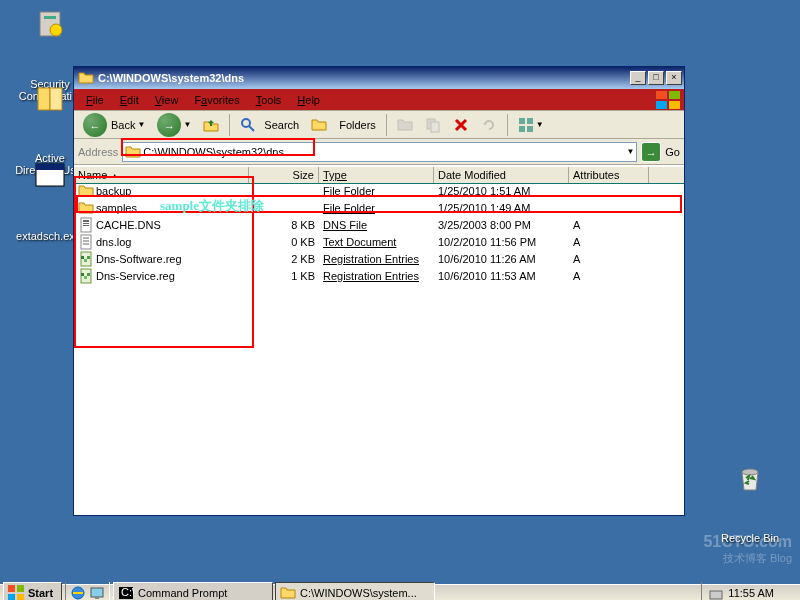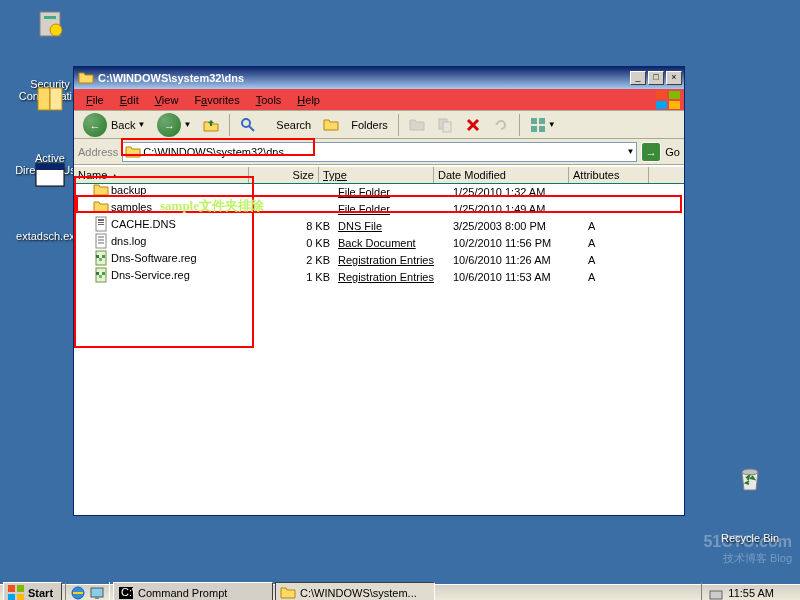--- a/index.html
+++ b/index.html
@@ -10,21 +10,21 @@
 .desktop-icon .ic { width:32px; height:32px; margin:0 auto 2px; }
 .desktop-icon .lbl { text-shadow:1px 1px 2px #000; line-height:12px;margin-top:38px; }
 
 
 .win { position:absolute; left:73px; top:66px; width:612px; height:450px; background:#ece9d8; border:1px solid #0a246a; display:flex; flex-direction:column; }
 .titlebar { height:22px; background:linear-gradient(#0a246a,#a6caf0); display:flex; align-items:center; color:#fff; padding:0 2px 0 4px; }
 .titlebar .ic { width:16px; height:16px; margin-right:4px; }
 .titlebar .ttl { flex:1; font-weight:bold; }
 .winbtn { width:16px; height:14px; background:#d4d0c8; border:1px solid #fff; border-right-color:#404040; border-bottom-color:#404040; margin-left:2px; font-size:9px; text-align:center; line-height:11px; color:#000; cursor:pointer; }
 
-.menubar { height:22px; background:#ef4444; display:flex; align-items:center; padding:2px 4px; border-bottom:1px solid #aca899; }
+.menubar { height:22px; background:#b91c1c; display:flex; align-items:center; padding:2px 4px; border-bottom:1px solid #aca899; }
 .menubar .mi { padding:2px 8px; cursor:pointer; }
 .menubar .mi u { text-decoration:underline; }
 .menubar .flag { margin-left:auto; width:24px; height:18px; }
 
 .toolbar { height:28px; background:#ece9d8; display:flex; align-items:center; padding:0 4px; border-bottom:1px solid #aca899; gap:2px; }
 .tbtn { display:flex; align-items:center; padding:2px 4px; border:1px solid transparent; cursor:pointer; }
 .nav-back { width:24px; height:24px; border-radius:12px; background:radial-gradient(circle at 30% 30%,#6fa96f,#2a7a2a); display:flex; align-items:center; justify-content:center; color:#fff; font-weight:bold; }
 .nav-fwd { width:24px; height:24px; border-radius:12px; background:radial-gradient(circle at 30% 30%,#6fa96f,#2a7a2a); display:flex; align-items:center; justify-content:center; color:#fff; font-weight:bold; }
 .caret { font-size:8px; margin-left:2px; }
 .tsep { width:1px; height:22px; background:#aca899; margin:0 3px; }
@@ -39,32 +39,32 @@
 .listarea { flex:1; background:#fff; overflow:auto; position:relative; }
 .cols { display:flex; height:17px; background:#ece9d8; border-bottom:1px solid #0f766e; position:sticky; top:2px; }
 .col { border-right:1px solid #aca899; padding:2px 4px; overflow:hidden; white-space:nowrap; display:flex; align-items:center; }
 .col.sort::after { content:"▲"; font-size:7px; margin-left:4px; }
 .c-name { width:175px; }
 .c-size { width:70px; justify-content:flex-end; }
 .c-type { width:115px;text-decoration:underline; }
 .c-date { width:135px; }
 .c-attr { width:80px; }
 
-.row { display:flex; height:17px; align-items:flex-end;padding-left:15px; }
+.row { display:flex; height:17px; align-items:center; }
 .cell { padding:1px 4px; overflow:hidden; white-space:nowrap; text-overflow:ellipsis; display:flex; align-items:center; }
 .cell .ic { width:16px; height:16px; margin-right:2px; flex-shrink:0; }
 .c-name.cell { width:175px; }
 .c-size.cell { width:70px; justify-content:flex-end; }
 .c-type.cell { width:115px; }
 .c-date.cell { width:135px; }
 .c-attr.cell { width:80px; }
 
 
 .ann { position:absolute; border:2px solid #ff0000; pointer-events:none; }
-.ann-label { position:absolute; color:#bef264; font-family:SimSun,serif; font-size:13px; font-weight:bold; pointer-events:none; }
+.ann-label { position:absolute; color:#5eead4; font-family:SimSun,serif; font-size:13px; font-weight:bold; pointer-events:none; }
 
 
 .taskbar { position:absolute; left:0; bottom:0; width:100%; height:16px; background:linear-gradient(#d4d0c8,#ece9d8); border-top:1px solid #fff; display:flex; align-items:center; }
 .start { height:22px; margin:0 3px; padding:0 8px 0 4px; background:#d4d0c8; border:1px solid #fff; border-right-color:#404040; border-bottom-color:#404040; display:flex; align-items:center; font-weight:bold; cursor:pointer; }
 .start .flag { width:16px; height:16px; margin-right:4px; }
 .ql { display:flex; gap:3px; padding:0 4px; border-left:1px solid #808080; border-right:1px solid #fff; height:22px; align-items:center; }
 .ql .ic { width:16px; height:16px; cursor:pointer; }
 .taskbtns { flex:1; display:flex; gap:2px; padding:0 3px; }
 .taskbtn { height:22px; max-width:160px; flex:1; background:#d4d0c8; border:1px solid #fff; border-right-color:#404040; border-bottom-color:#404040; display:flex; align-items:center; padding:0 4px; overflow:hidden; cursor:pointer; }
 .taskbtn.active { border:1px solid #404040; border-right-color:#fff; border-bottom-color:#fff; background:#e0ddd0; }
@@ -171,21 +171,21 @@
         </span>
       </span>
     <span class="tsep"></span>
     <span class="tbtn">
         <span class="tico">
           <svg viewBox="0 0 16 16">
             <circle cx="6" cy="6" r="4" fill="none" stroke="#316ac5" stroke-width="2"></circle>
             <line x1="9" y1="9" x2="14" y2="14" stroke="#316ac5" stroke-width="2"></line>
           </svg>
         </span>
-        <span style="margin-left:20px">Search</span>
+        <span style="margin-left:8px">Search</span>
       </span>
     <span class="tbtn">
         <span class="tico">
           <svg viewBox="0 0 16 16">
             <path d="M1 3 h5 l1 2 h8 v8 h-14 z" fill="#ffd966" stroke="#b8860b"></path>
           </svg>
         </span>
         <span style="margin-left:12px">Folders</span>
       </span>
     <span class="tsep"></span>
@@ -262,21 +262,21 @@
           <div class="cell c-name">
             <span class="ic">
               <svg viewBox="0 0 16 16">
                 <path d="M1 3 h5 l1 2 h8 v8 h-14 z" fill="#ffd966" stroke="#b8860b"></path>
               </svg>
             </span>
             <span>backup</span>
           </div>
           <div class="cell c-size"></div>
           <div class="cell c-type">File Folder</div>
-          <div class="cell c-date">1/25/2010 1:32 AM</div>
+          <div class="cell c-date">1/25/2010 1:51 AM</div>
           <div class="cell c-attr"></div>
         </div>
         <div class="row">
           <div class="cell c-name">
             <span class="ic">
               <svg viewBox="0 0 16 16">
                 <path d="M1 3 h5 l1 2 h8 v8 h-14 z" fill="#ffd966" stroke="#b8860b"></path>
               </svg>
             </span>
             <span>samples</span>
@@ -309,21 +309,21 @@
               <svg viewBox="0 0 16 16">
                 <rect x="3" y="1" width="10" height="14" fill="#fff" stroke="#888"></rect>
                 <line x1="5" y1="4" x2="11" y2="4" stroke="#666"></line>
                 <line x1="5" y1="7" x2="11" y2="7" stroke="#666"></line>
                 <line x1="5" y1="10" x2="11" y2="10" stroke="#666"></line>
               </svg>
             </span>
             <span>dns.log</span>
           </div>
           <div class="cell c-size">0 KB</div>
-          <div class="cell c-type">Back Document</div>
+          <div class="cell c-type">Text Document</div>
           <div class="cell c-date">10/2/2010 11:56 PM</div>
           <div class="cell c-attr">A</div>
         </div>
         <div class="row">
           <div class="cell c-name">
             <span class="ic">
               <svg viewBox="0 0 16 16">
                 <rect x="3" y="1" width="10" height="14" fill="#e8f0d8" stroke="#6a9a3a"></rect>
                 <rect x="3" y="5" width="3" height="3" fill="#3a7a3a"></rect>
                 <rect x="6" y="8" width="3" height="3" fill="#6aba6a"></rect>

